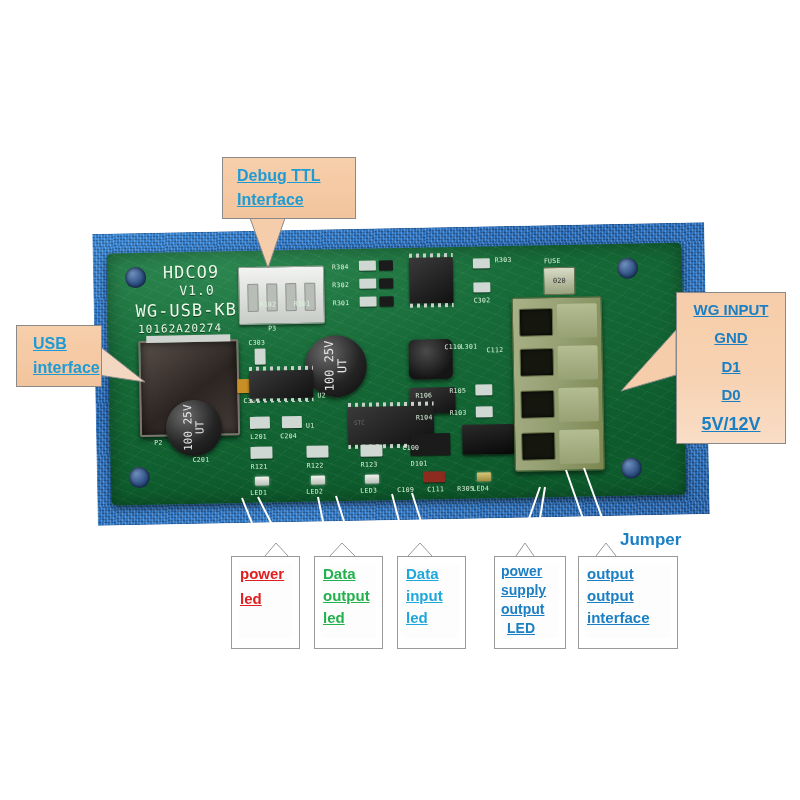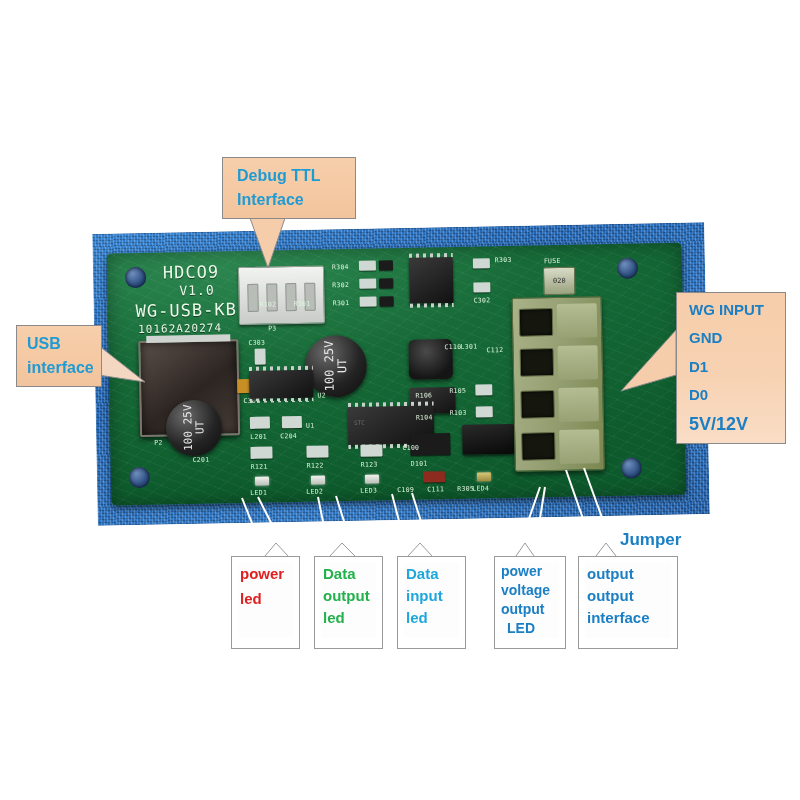--- a/index.html
+++ b/index.html
@@ -124,21 +124,21 @@
     box-shadow:0 2px 3px rgba(0,0,0,.6);
   }
   .led{position:absolute;width:14px;height:9px;border-radius:1px;
     background:linear-gradient(180deg,#f0f2ee,#b9bfb6);box-shadow:0 0 3px rgba(255,255,255,.5);}
   .led.amber{background:linear-gradient(180deg,#d8c77a,#9d8a3c);}
 
   
   .callout{position:absolute;box-sizing:border-box;}
   .callout .inner{width:100%;height:100%;box-sizing:border-box;display:flex;
     flex-direction:column;justify-content:center;}
-  .callout .line{white-space:nowrap;}
+  .callout .line{white-space:nowrap;text-decoration:underline;}
 
   .box-peach{
     background:linear-gradient(180deg,#f7cfab,#f2c49d);
     border:1px solid #8a8a8a;
   }
   .box-peach.grad-r{
     background:linear-gradient(180deg,#f6cdaa 0%,#f7d2b2 55%,#f9ddc6 100%);
   }
   .box-white{
     background:#ffffff;border:1px solid #9a9a9a;
@@ -322,29 +322,29 @@
     <polyline points="596,556 606,543 616,556" fill="none" stroke="#9a9a9a" stroke-width="1"></polyline>
   </svg>
 
   <div class="callout box-peach" style="left:222px;top:157px;width:134px;height:62px;padding:6px 14px;">
     <div class="inner">
       <div class="line txt-blue" style="font-size:16px;margin-bottom:6px;">Debug TTL</div>
       <div class="line txt-blue" style="font-size:16px;">Interface</div>
     </div>
   </div>
 
-  <div class="callout box-peach" style="left:16px;top:325px;width:86px;height:62px;padding:6px 10px;">
+  <div class="callout box-peach" style="left:16px;top:325px;width:86px;height:62px;padding:6px 16px;">
     <div class="inner">
       <div class="line txt-blue" style="font-size:16px;margin-bottom:6px;">USB</div>
       <div class="line txt-blue" style="font-size:16px;">interface</div>
     </div>
   </div>
 
   <div class="callout box-peach grad-r" style="left:676px;top:292px;width:110px;height:152px;padding:8px 12px;">
-    <div class="inner" style="justify-content:space-between;">
+    <div class="inner" style="justify-content:space-between;text-align:center;">
       <div class="line txt-blue-d" style="font-size:15px;">WG INPUT</div>
       <div class="line txt-blue-d" style="font-size:15px;">GND</div>
       <div class="line txt-blue-d" style="font-size:15px;">D1</div>
       <div class="line txt-blue-d" style="font-size:15px;">D0</div>
       <div class="line txt-blue-d" style="font-size:18px;">5V/12V</div>
     </div>
   </div>
 
   <div class="callout box-white" style="left:231px;top:556px;width:69px;height:93px;padding:8px 0 0 8px;position:absolute;">
     <div class="sheet"></div>
@@ -369,21 +369,21 @@
       <div class="line txt-cyan" style="font-size:15px;margin-bottom:5px;">Data</div>
       <div class="line txt-cyan" style="font-size:15px;margin-bottom:5px;">input</div>
       <div class="line txt-cyan" style="font-size:15px;">led</div>
     </div>
   </div>
 
   <div class="callout box-white" style="left:494px;top:556px;width:72px;height:93px;padding:6px 0 0 6px;">
     <div class="sheet"></div>
     <div class="inner" style="position:relative;justify-content:flex-start;">
       <div class="line txt-blue-d" style="font-size:14px;margin-bottom:3px;">power</div>
-      <div class="line txt-blue-d" style="font-size:14px;margin-bottom:3px;">voltage</div>
+      <div class="line txt-blue-d" style="font-size:14px;margin-bottom:3px;">supply</div>
       <div class="line txt-blue-d" style="font-size:14px;margin-bottom:3px;">output</div>
       <div class="line txt-blue-d" style="font-size:14px;margin-left:6px;">LED</div>
     </div>
   </div>
 
   <div class="callout box-white" style="left:578px;top:556px;width:100px;height:93px;padding:8px 0 0 8px;">
     <div class="sheet"></div>
     <div class="inner" style="position:relative;justify-content:flex-start;">
       <div class="line txt-blue-d" style="font-size:15px;margin-bottom:5px;">output</div>
       <div class="line txt-blue-d" style="font-size:15px;margin-bottom:5px;">output</div>

